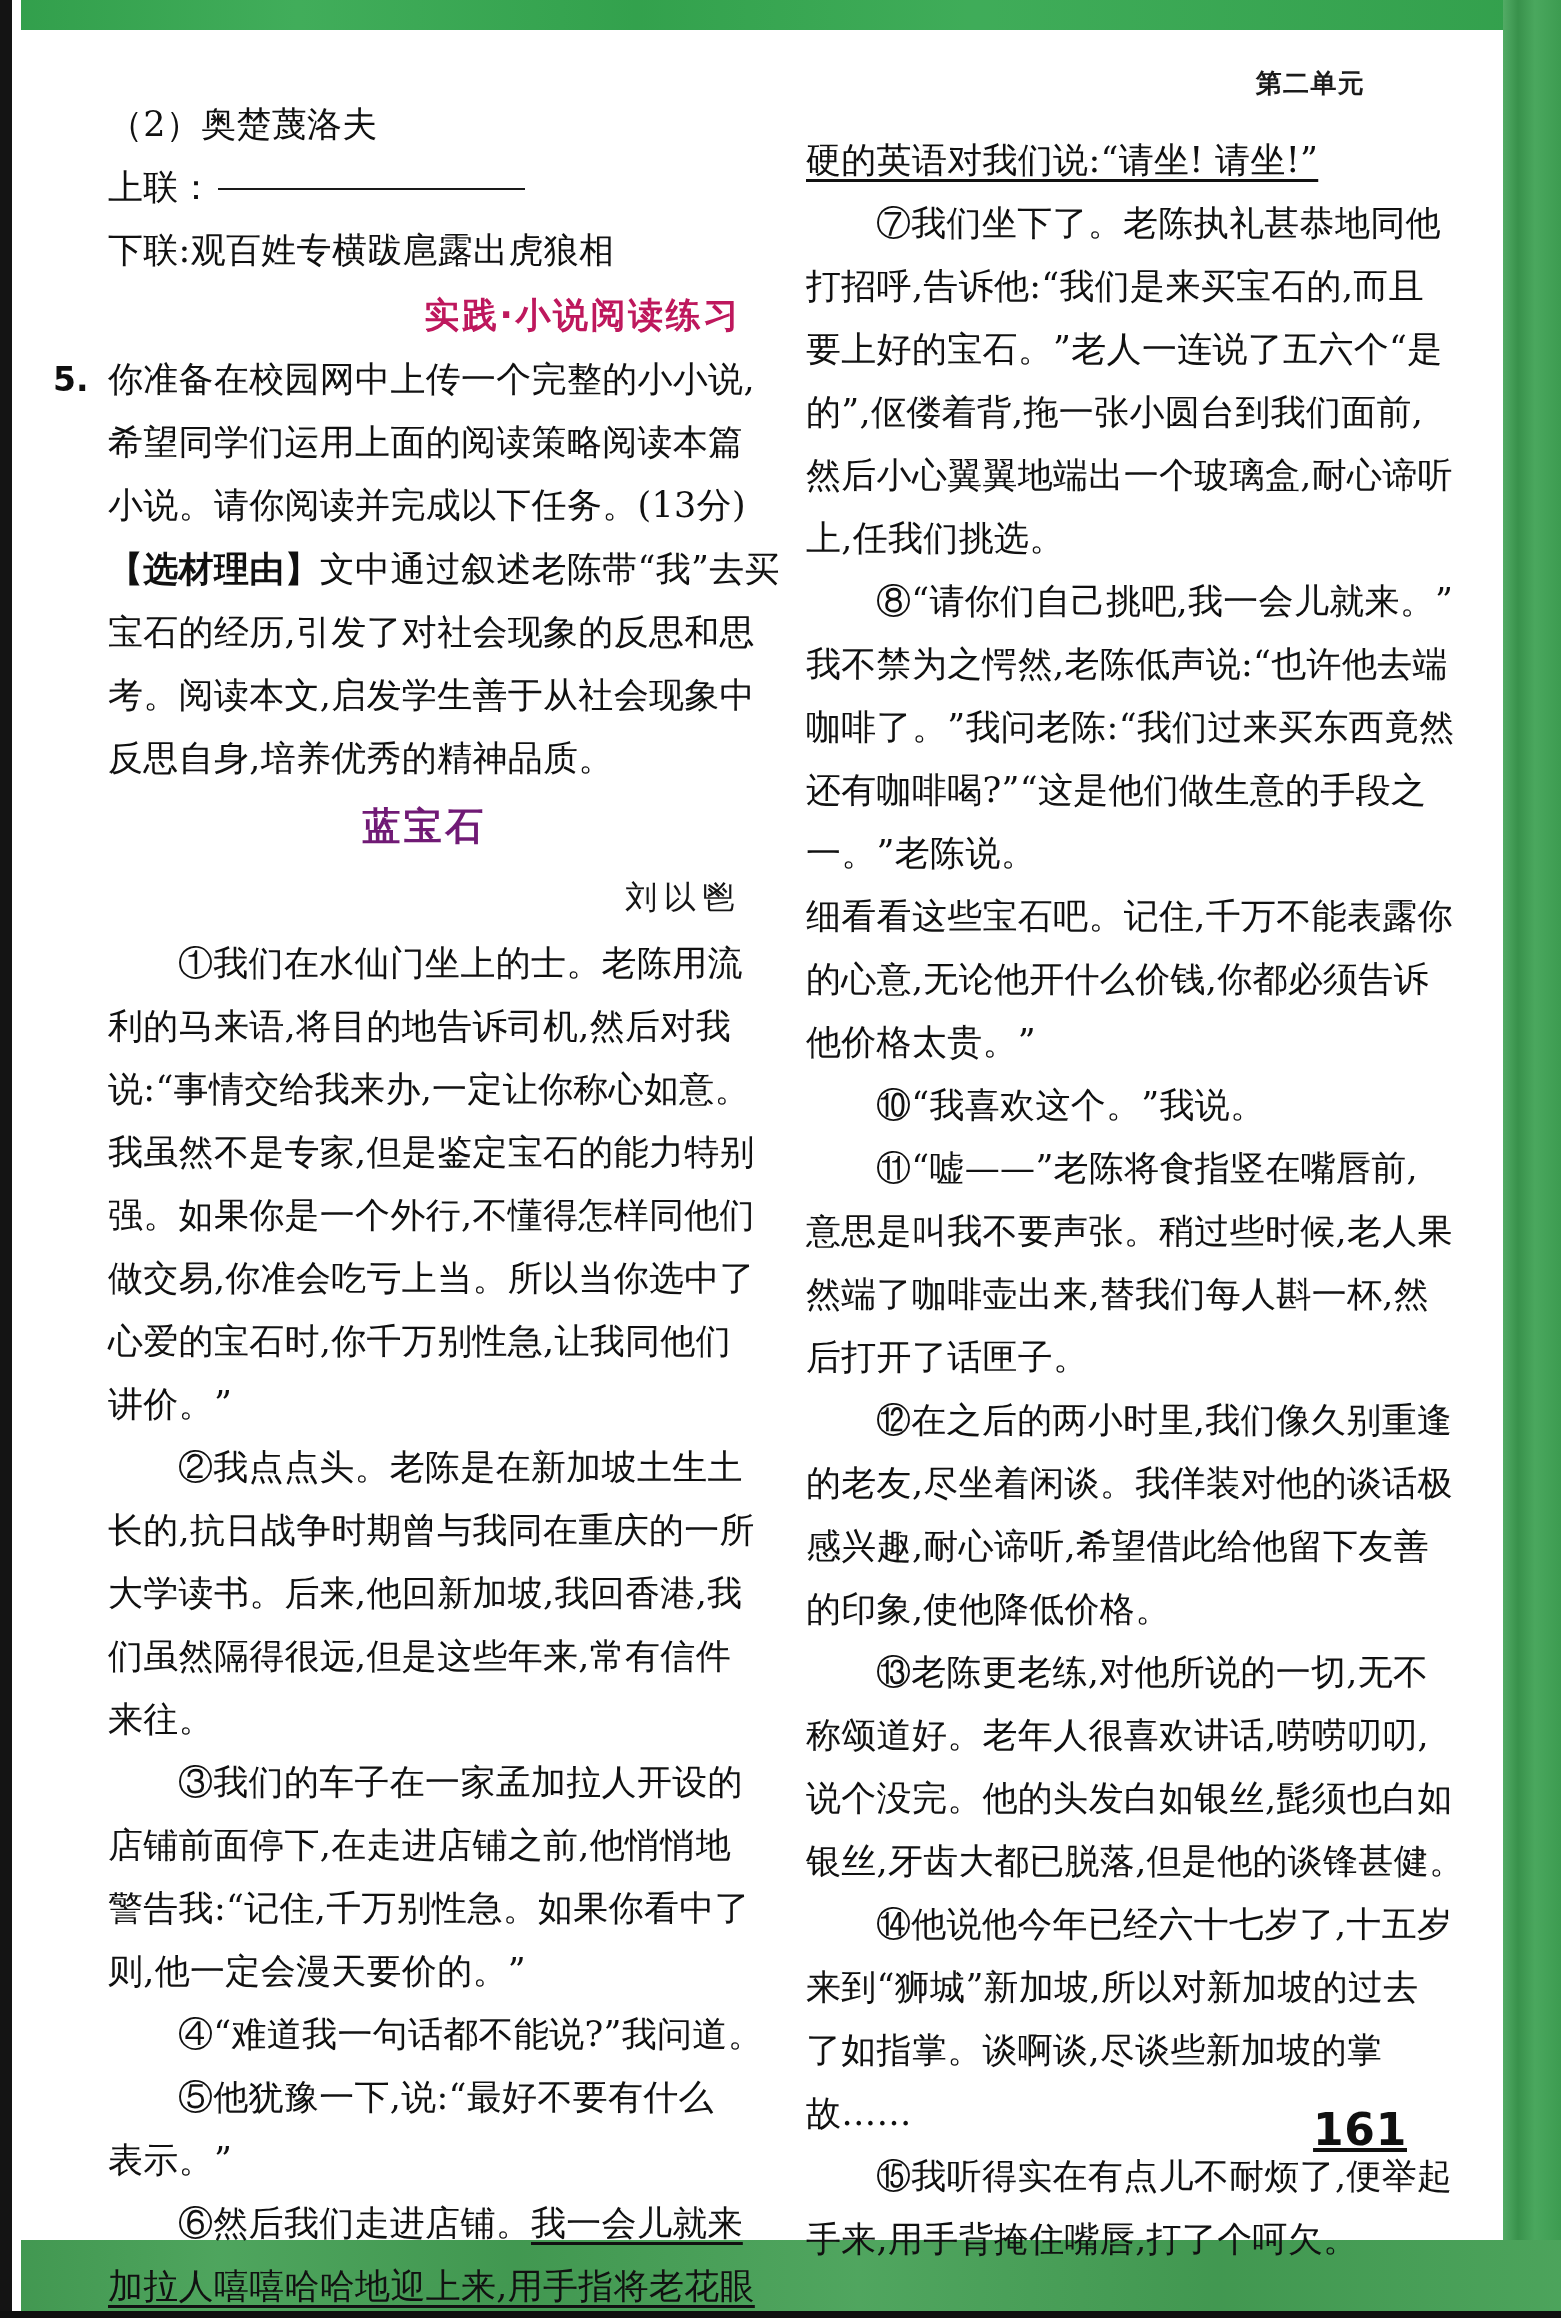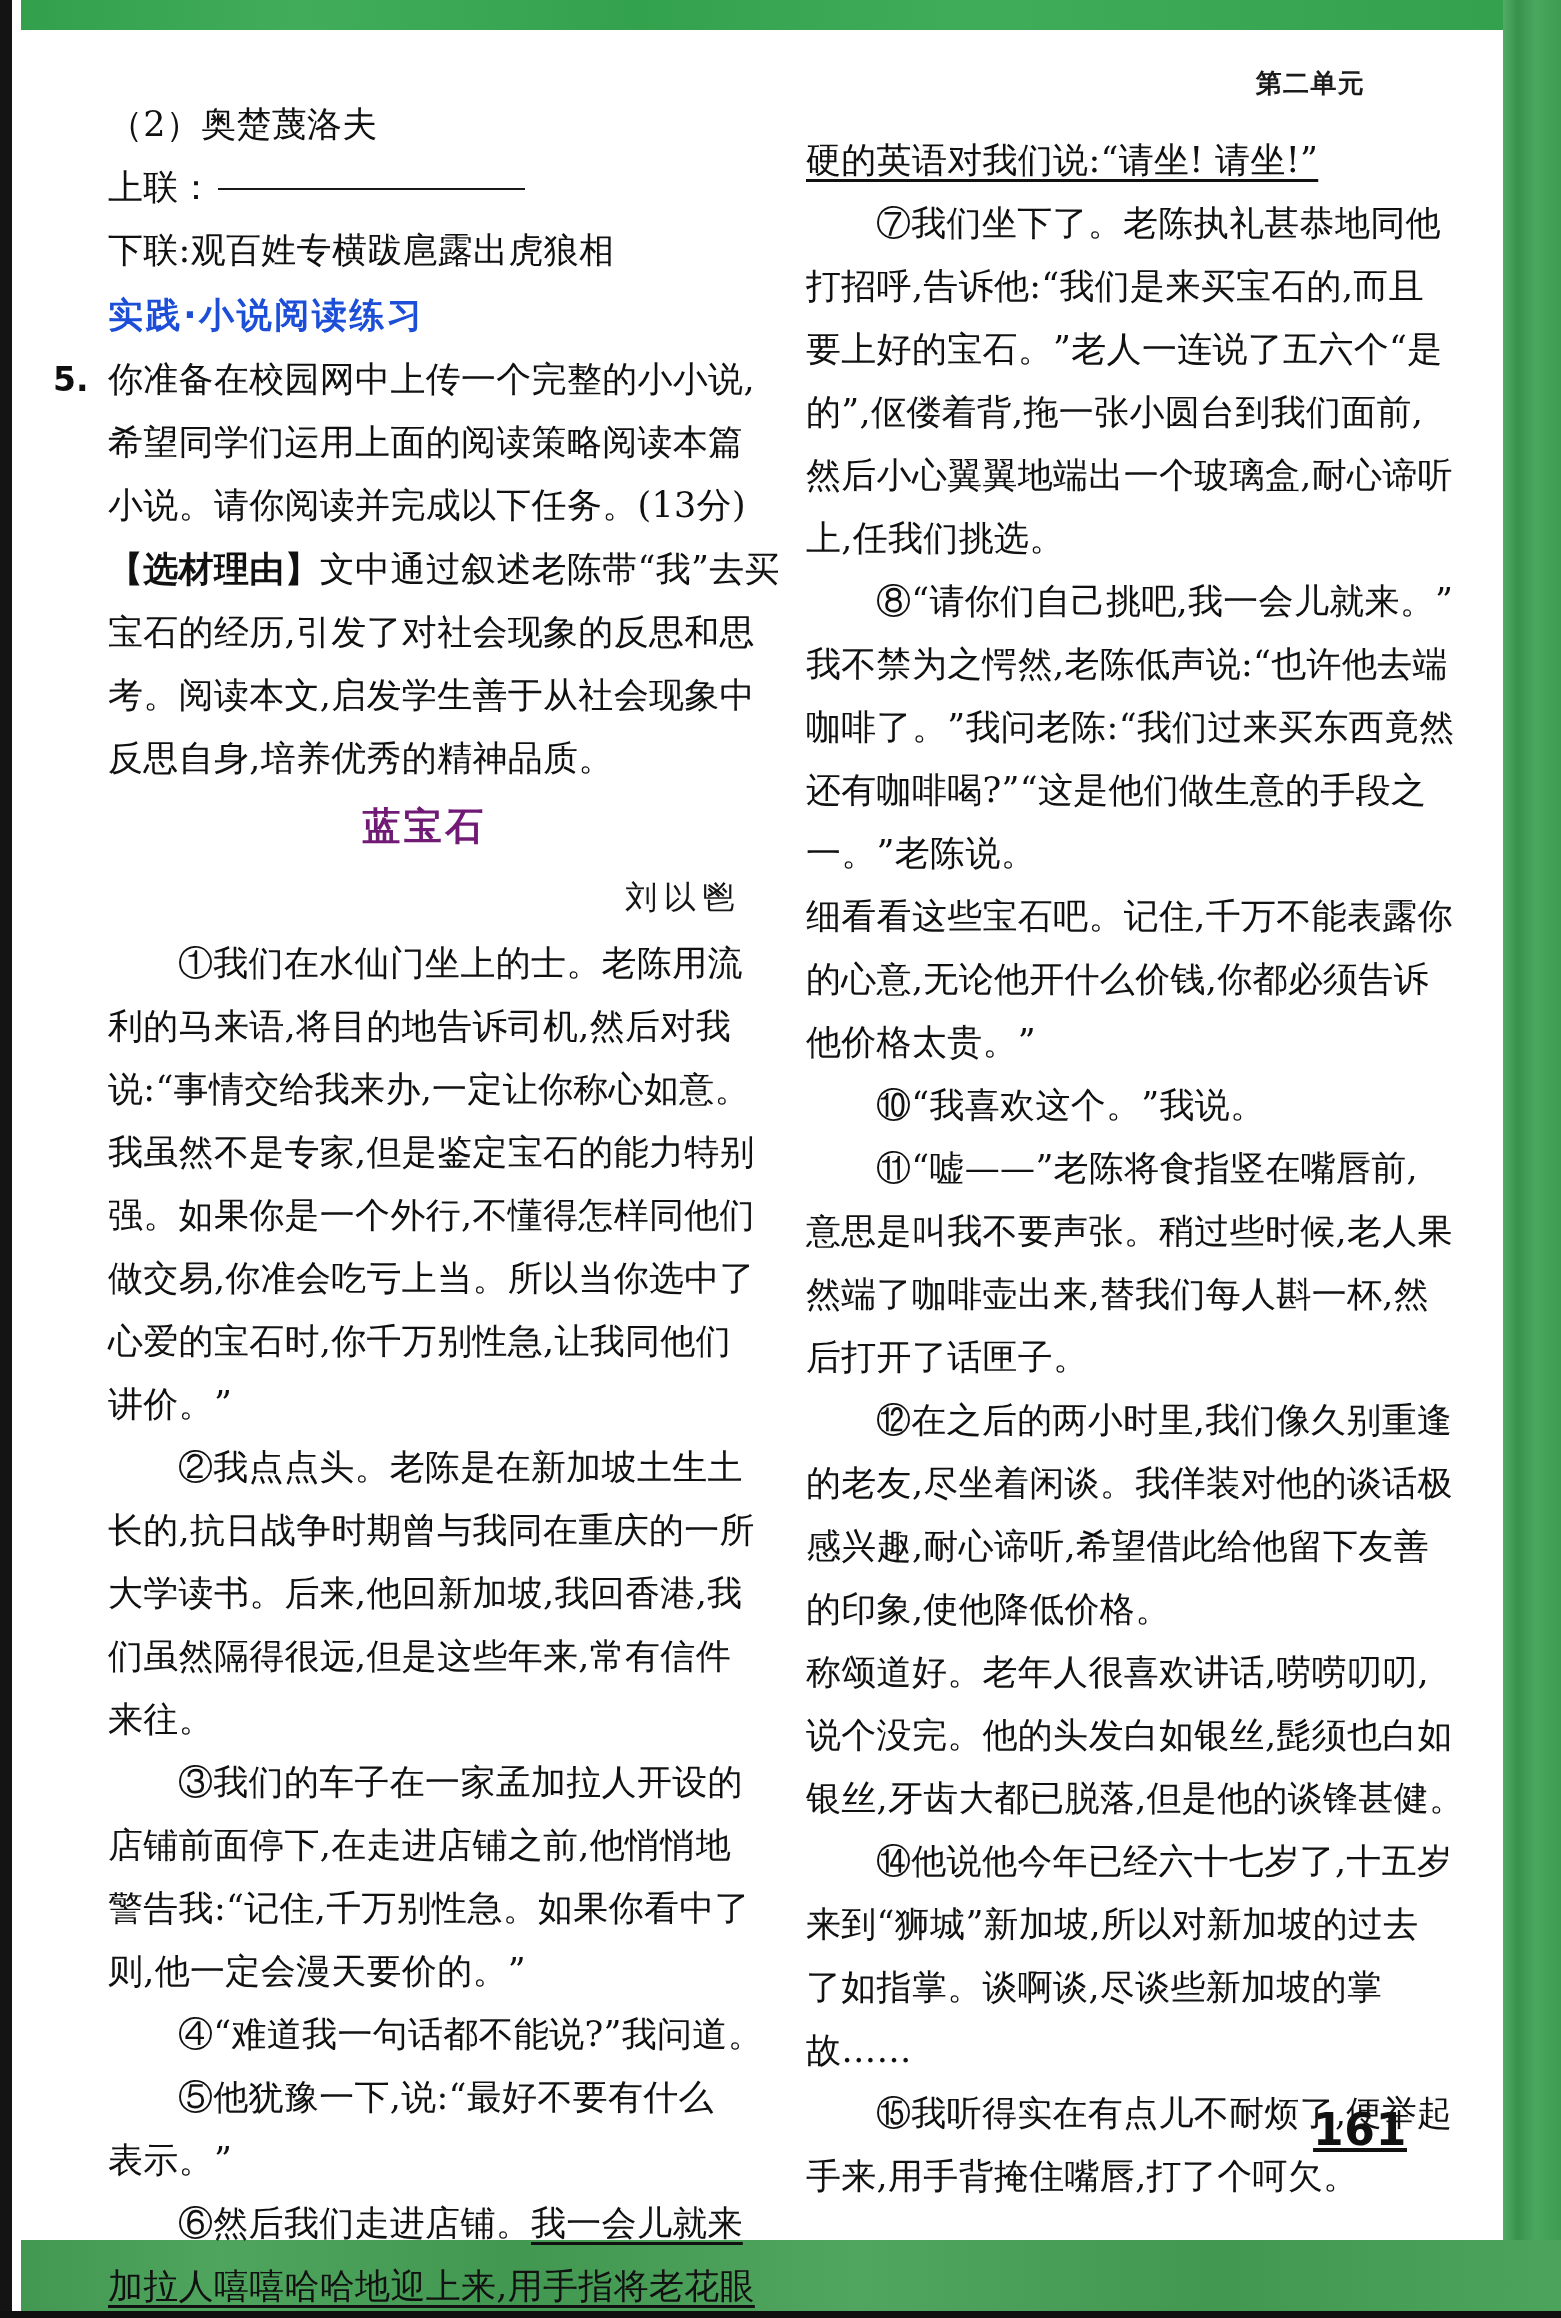--- a/index.html
+++ b/index.html
@@ -154,23 +154,23 @@
     display: inline-block;
     width: 307px;
     border-bottom: 2.6px solid #1a1a1a;
     vertical-align: 9.2px;
     margin-left: 4px;
   }
   .section-title {
     font-size: 35px;
     line-height: 66px;
     font-weight: 700;
-    text-align: left;
+    text-align: right;
     letter-spacing: 2.6px;
-    color: #1d4ed8;
+    color: #be185d;
     font-family: "DejaVu Sans", "Liberation Sans", sans-serif;
   }
   .story-title {
     font-size: 38px;
     line-height: 73px;
     font-weight: 700;
     text-align: center;
     letter-spacing: 3.3px;
     color: #701a75;
     font-family: Liberation Serif, serif;
@@ -284,20 +284,21 @@
         <div class="ln indent2">⑪“嘘——”老陈将食指竖在嘴唇前,</div>
         <div class="ln">意思是叫我不要声张。稍过些时候,老人果</div>
         <div class="ln">然端了咖啡壶出来,替我们每人斟一杯,然</div>
         <div class="ln">后打开了话匣子。</div>
 
         <div class="ln indent2">⑫在之后的两小时里,我们像久别重逢</div>
         <div class="ln">的老友,尽坐着闲谈。我佯装对他的谈话极</div>
         <div class="ln">感兴趣,耐心谛听,希望借此给他留下友善</div>
         <div class="ln">的印象,使他降低价格。</div>
 
+        <div class="ln indent2">⑬老陈更老练,对他所说的一切,无不</div>
         <div class="ln">称颂道好。老年人很喜欢讲话,唠唠叨叨,</div>
         <div class="ln">说个没完。他的头发白如银丝,髭须也白如</div>
         <div class="ln">银丝,牙齿大都已脱落,但是他的谈锋甚健。</div>
 
         <div class="ln indent2">⑭他说他今年已经六十七岁了,十五岁</div>
         <div class="ln">来到“狮城”新加坡,所以对新加坡的过去</div>
         <div class="ln">了如指掌。谈啊谈,尽谈些新加坡的掌</div>
         <div class="ln">故……</div>
 
         <div class="ln indent2">⑮我听得实在有点儿不耐烦了,便举起</div>

